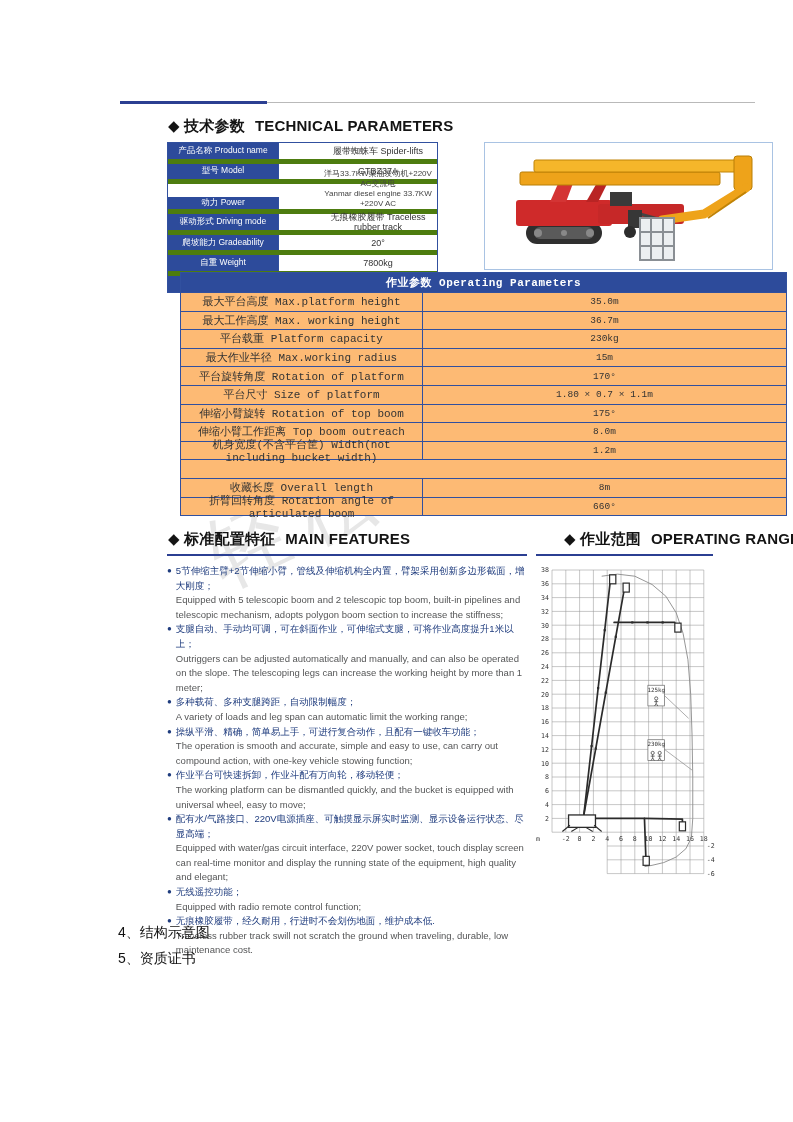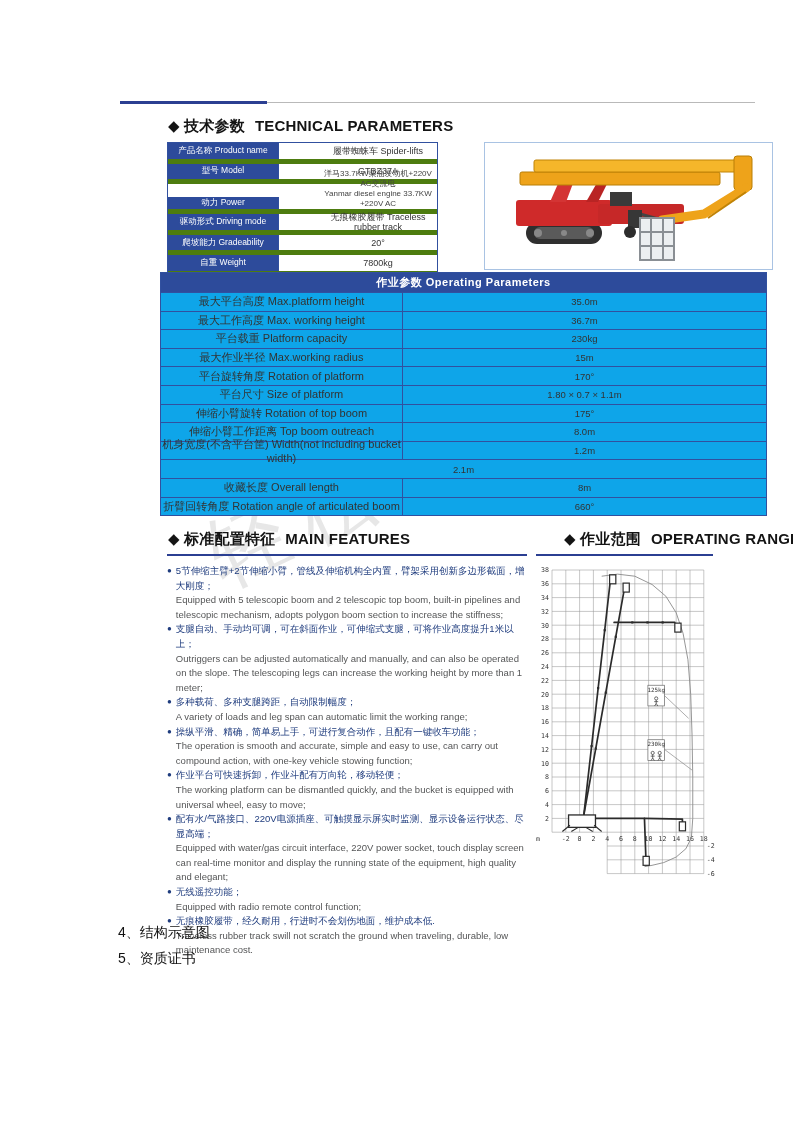--- a/index.html
+++ b/index.html
@@ -20,21 +20,21 @@
   .t-row{display:flex;border-top:5px solid #4d7c0f;}
   .t-row:first-child{border-top:none;}
   .t-label{width:110px;background:#2d4b9b;color:#fff;font-size:8.5px;display:flex;align-items:center;justify-content:center;text-align:center;border-right:1px solid #31509f;}
   .t-value{flex:1;display:flex;flex-direction:column;align-items:center;justify-content:center;font-size:9px;color:#333;text-align:center;line-height:10px;}
   .t-row{height:15.6px;gap:40px;}
   .t-row.tall{height:25px;align-items:flex-end;}
   .t-value .sub{font-size:8px;color:#444;}
   
   .img-box{left:484px;top:142px;width:287px;height:126px;border:1px solid #a9c3e3;background:#fff;display:flex;align-items:center;justify-content:center;}
   
-  .op-table{left:160px;top:272px;width:605px;border:1px solid #31509f;background:#0ea5e9;}
+  .op-table{left:180px;top:272px;width:605px;border:1px solid #31509f;background:#fdba74;font-family:Liberation Mono, monospace;}
   .op-header{height:19px;background:#2d4b9b;color:#fff;font-weight:bold;font-size:11px;display:flex;align-items:center;justify-content:center;letter-spacing:0.5px;}
   .op-row{display:flex;height:17.6px;border-top:1px solid #31509f;}
   .op-label{width:241px;display:flex;align-items:center;justify-content:center;font-size:11px;color:#333;border-right:1px solid #31509f;text-align:center;}
   .op-value{flex:1;display:flex;align-items:center;justify-content:center;font-size:9.5px;color:#333;}
   
   .features{left:167px;top:564px;width:364px;}
   .feat{display:flex;gap:4px;margin:0;}
   .feat .bullet{color:#1f3c7e;font-size:8px;line-height:14.6px;flex:0 0 auto;}
   .feat .txt{font-size:9.5px;line-height:14.6px;}
   .feat .cn{color:#1f3c7e;}
@@ -171,21 +171,20 @@
       </div>
       <div class="op-row">
         <div class="op-label">伸缩小臂工作距离 Top boom outreach</div>
         <div class="op-value">8.0m</div>
       </div>
       <div class="op-row">
         <div class="op-label">机身宽度(不含平台筐) Width(not including bucket width)</div>
         <div class="op-value">1.2m</div>
       </div>
       <div class="op-row">
-        <div class="op-value">2.1m</div>
       </div>
       <div class="op-row">
         <div class="op-label">收藏长度 Overall length</div>
         <div class="op-value">8m</div>
       </div>
       <div class="op-row">
         <div class="op-label">折臂回转角度 Rotation angle of articulated boom</div>
         <div class="op-value">660°</div>
       </div>
     </div>

